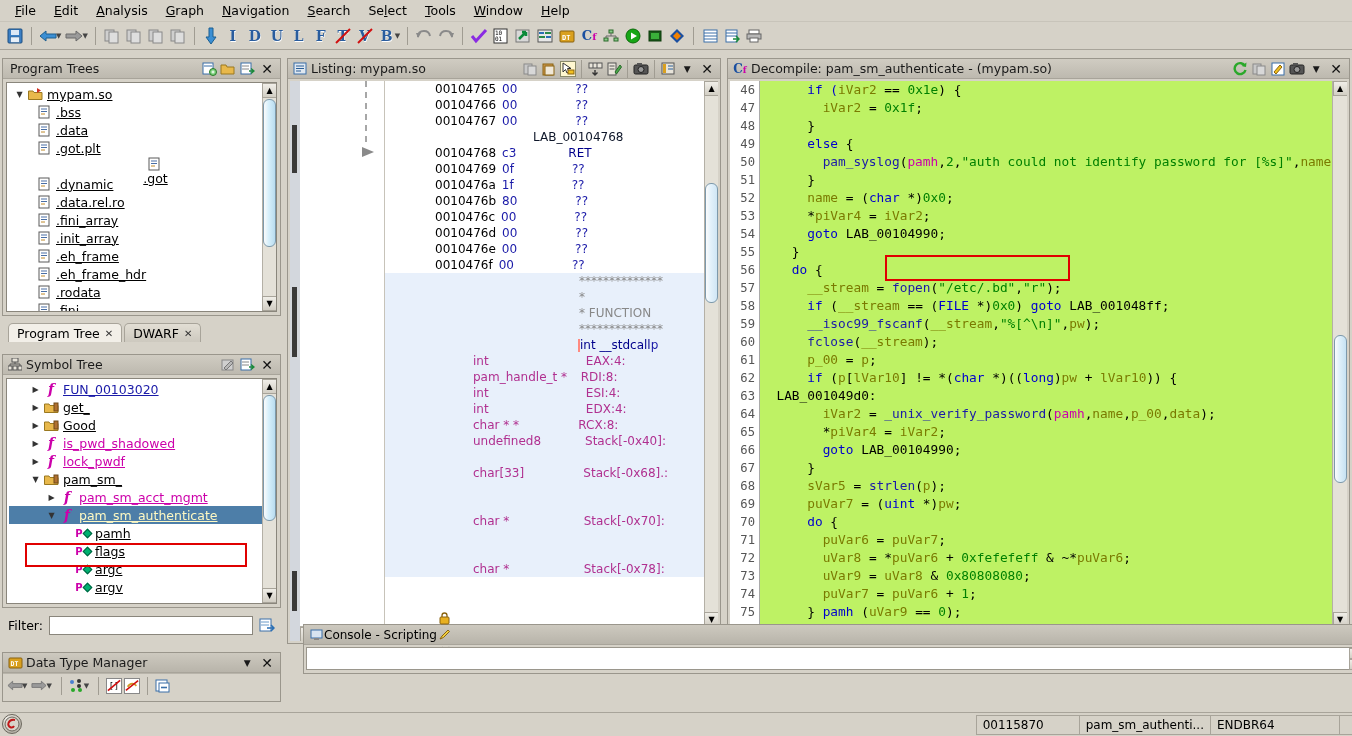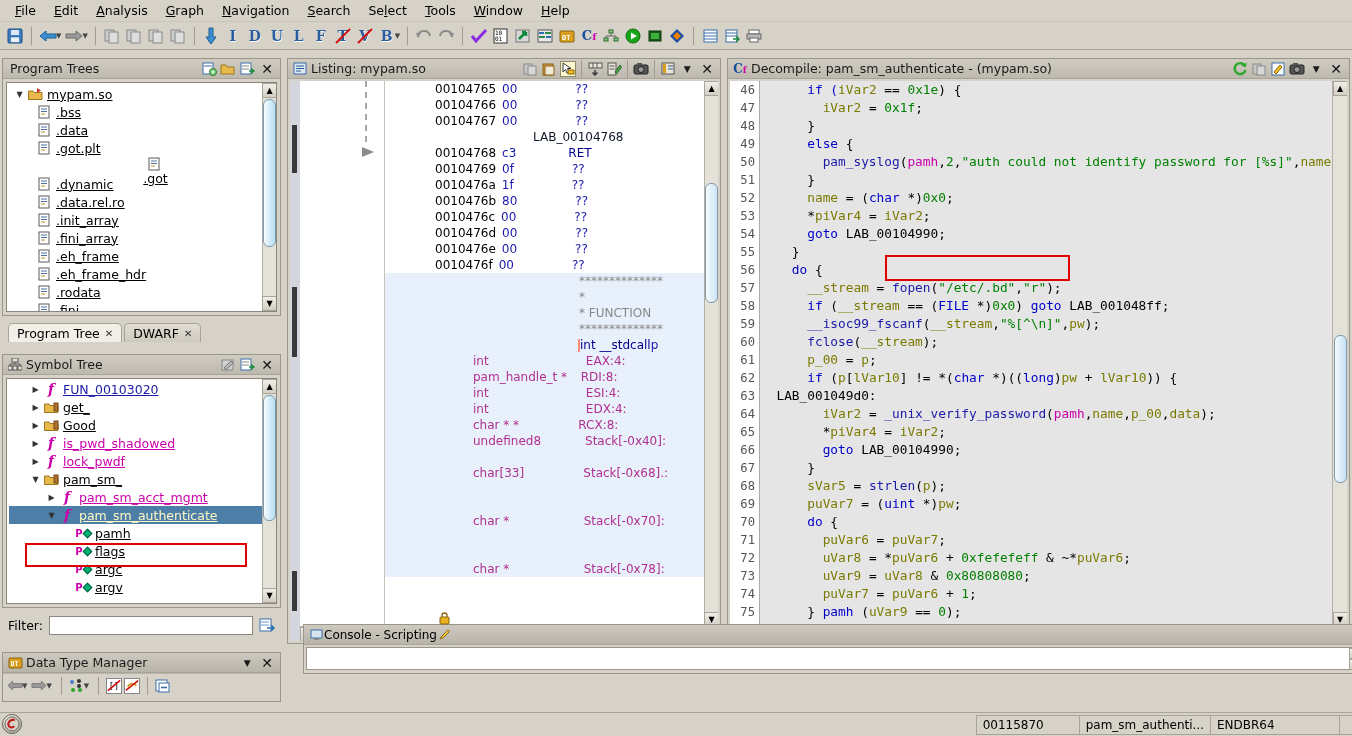--- a/index.html
+++ b/index.html
@@ -134,21 +134,21 @@
   .l-byte { color: #1a1aa8; margin-left: 6px; }
   .l-mn { color: #00008b; }
   .l-q { color: #1a1aa8; }
   .l-lab { color: #0f172a; }
   .hl-block { background: #e8f0fb; }
   .l-type { color: #b03090; }
   .cursor-bar { display:inline-block; width:2px; height:13px;
       background:#ff8a80; vertical-align:-2px; }
 
   
-  .dec-body { position: absolute; inset: 0; background: #e5e5e5;
+  .dec-body { position: absolute; inset: 0; background: #bef264;
       font-family: "DejaVu Sans Mono", monospace; font-size: 12.8px; }
   .dec-gutter { position: absolute; left: 0; top: 0; bottom: 0; width: 30px;
       background: #fff; border-right: 1px solid #aaa; }
   .dnum { height: 18px; line-height: 18px; text-align: right;
       padding-right: 4px; color: #555; font-size: 12.2px; }
   .dec-code { position: absolute; left: 31px; right: 16px; top: 0; bottom: 0; }
   .dline { height: 18px; line-height: 18px; white-space: pre; }
   .k { color: #0000cd; }           
   .fn { color: #1a1aa8; }          
   .pm { color: #cc00aa; }          
@@ -483,32 +483,32 @@
           </div>
           <div class="tnode" style="padding-left: 26px;">
             <span class="ticon">
               <svg width="13" height="14" viewBox="0 0 13 14">
                 <rect x="1" y="1" width="10" height="12" fill="#fff" stroke="#5a5a5a"></rect>
                 <line x1="3" y1="4" x2="9" y2="4" stroke="#4a6fa5"></line>
                 <line x1="3" y1="6.5" x2="9" y2="6.5" stroke="#4a6fa5"></line>
                 <line x1="3" y1="9" x2="7" y2="9" stroke="#c08a2a"></line>
               </svg>
             </span>
-            <span class="tlabel">.init_array</span>
+            <span class="tlabel">.fini_array</span>
           </div>
           <div class="tnode" style="padding-left: 26px;">
             <span class="ticon">
               <svg width="13" height="14" viewBox="0 0 13 14">
                 <rect x="1" y="1" width="10" height="12" fill="#fff" stroke="#5a5a5a"></rect>
                 <line x1="3" y1="4" x2="9" y2="4" stroke="#4a6fa5"></line>
                 <line x1="3" y1="6.5" x2="9" y2="6.5" stroke="#4a6fa5"></line>
                 <line x1="3" y1="9" x2="7" y2="9" stroke="#c08a2a"></line>
               </svg>
             </span>
-            <span class="tlabel">.fini_array</span>
+            <span class="tlabel">.init_array</span>
           </div>
           <div class="tnode" style="padding-left: 26px;">
             <span class="ticon">
               <svg width="13" height="14" viewBox="0 0 13 14">
                 <rect x="1" y="1" width="10" height="12" fill="#fff" stroke="#5a5a5a"></rect>
                 <line x1="3" y1="4" x2="9" y2="4" stroke="#4a6fa5"></line>
                 <line x1="3" y1="6.5" x2="9" y2="6.5" stroke="#4a6fa5"></line>
                 <line x1="3" y1="9" x2="7" y2="9" stroke="#c08a2a"></line>
               </svg>
             </span>

